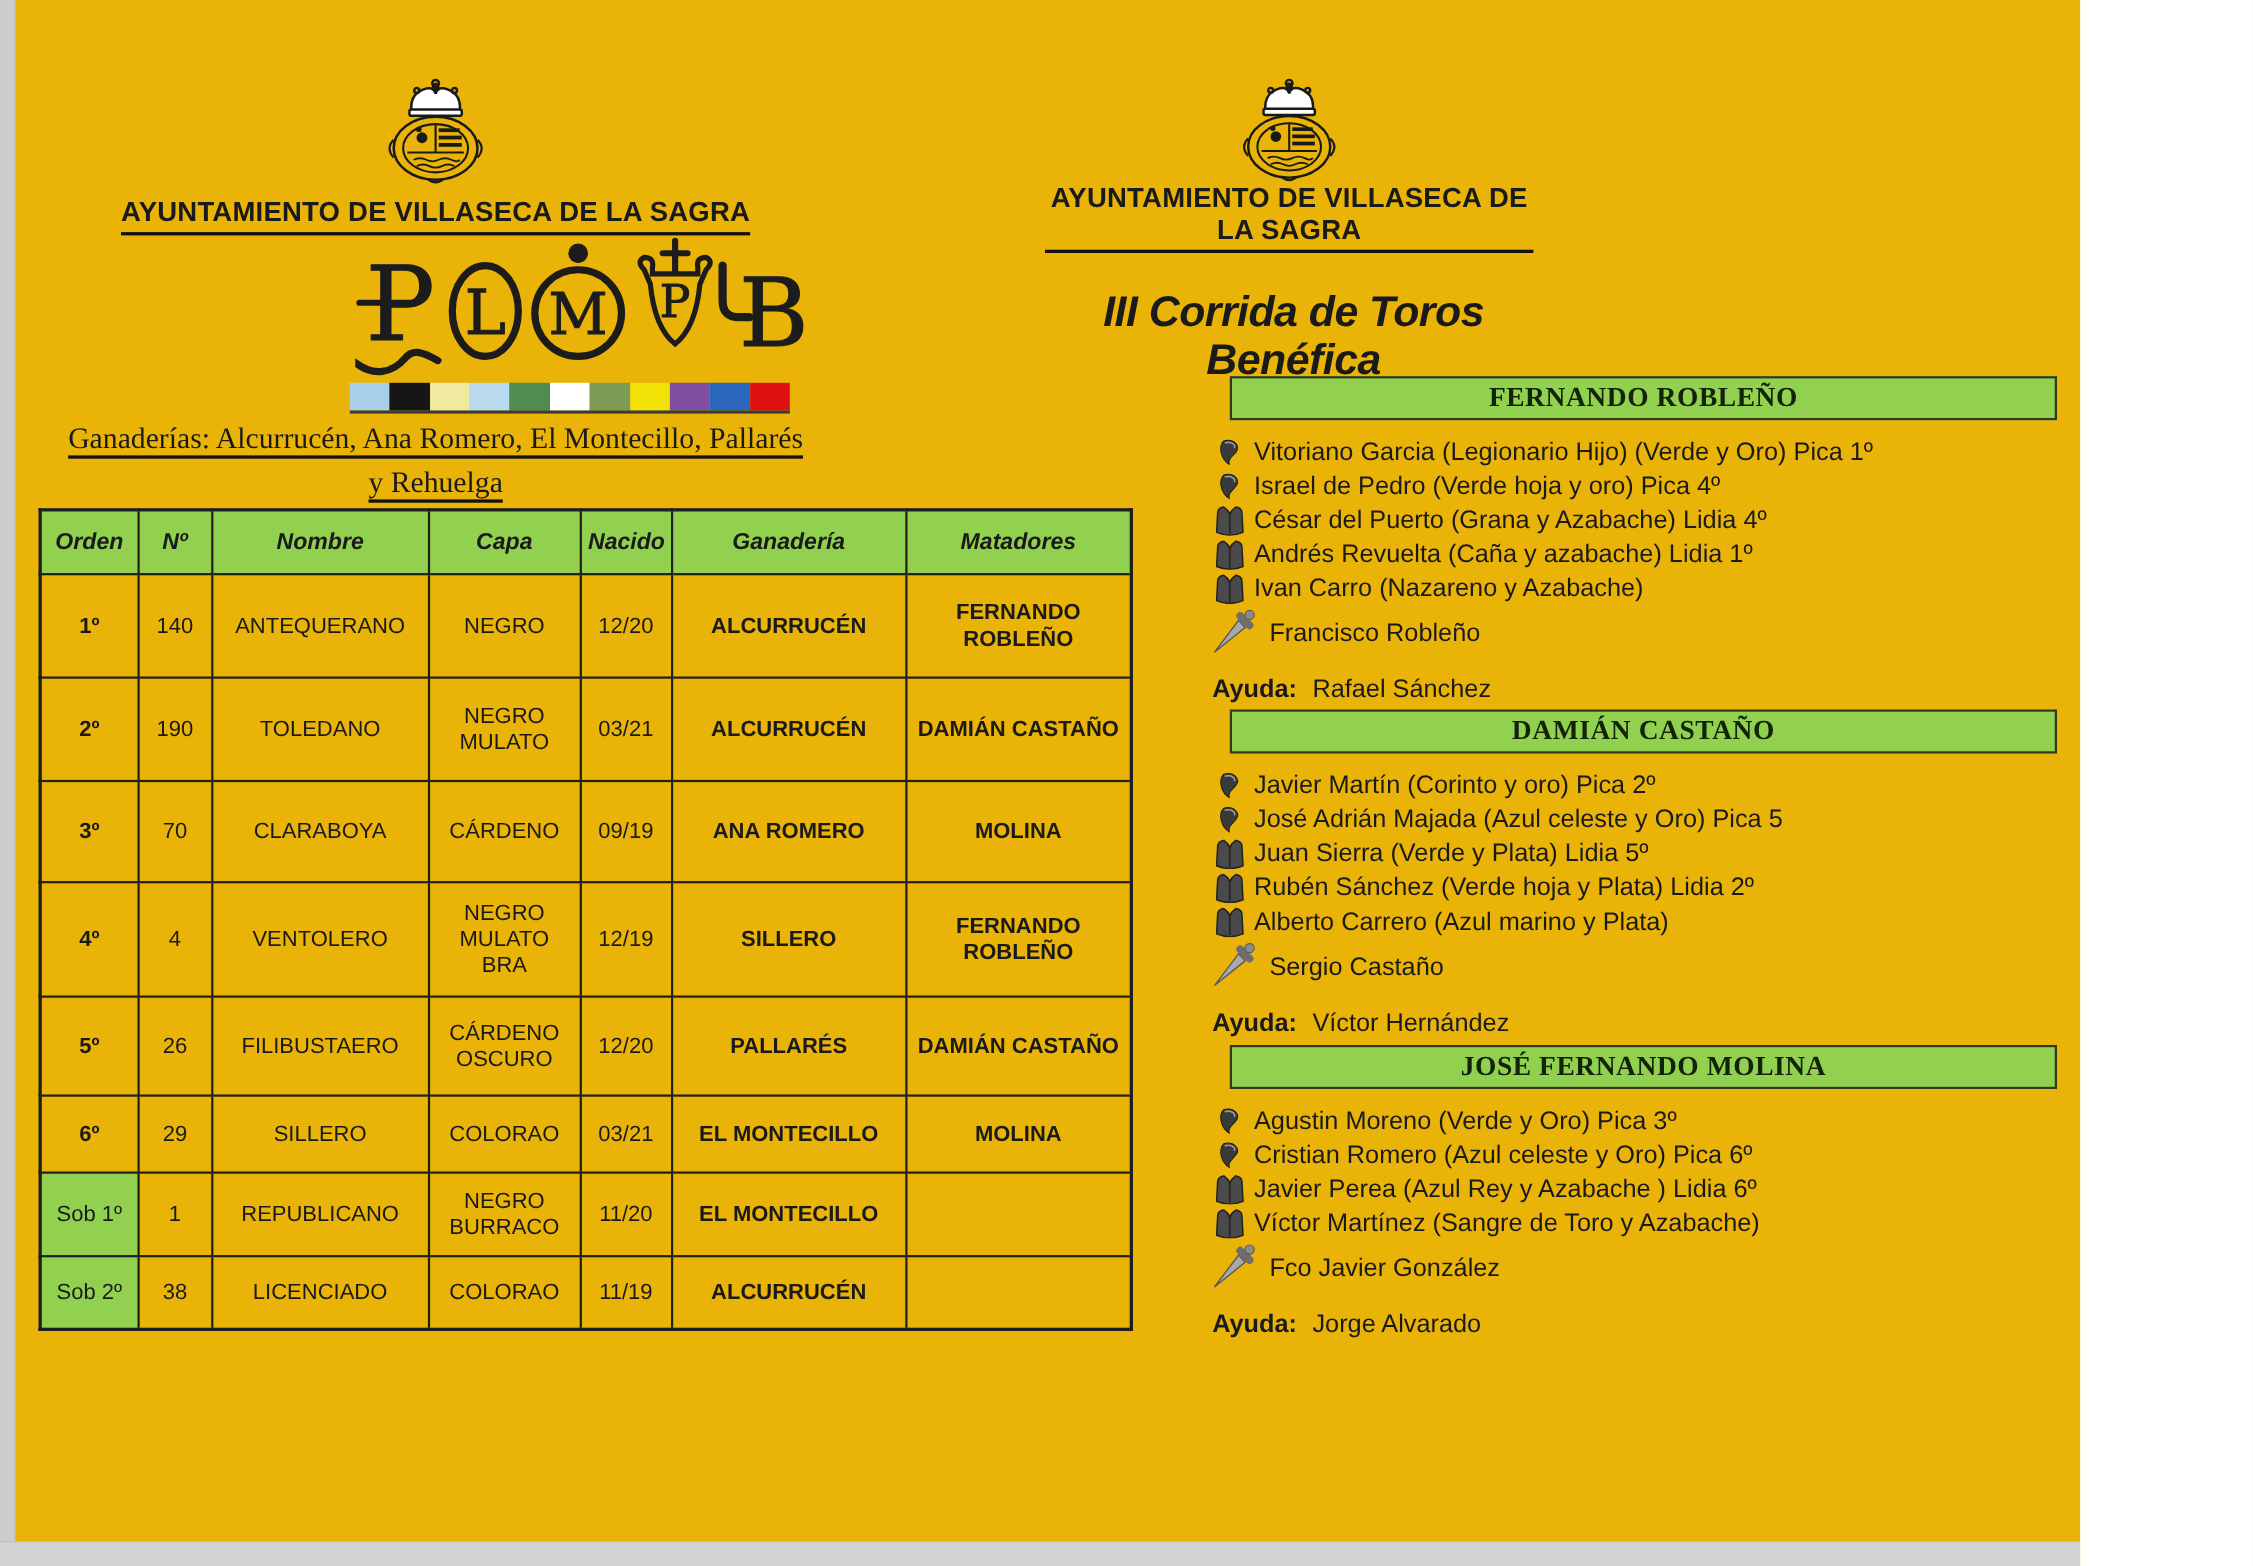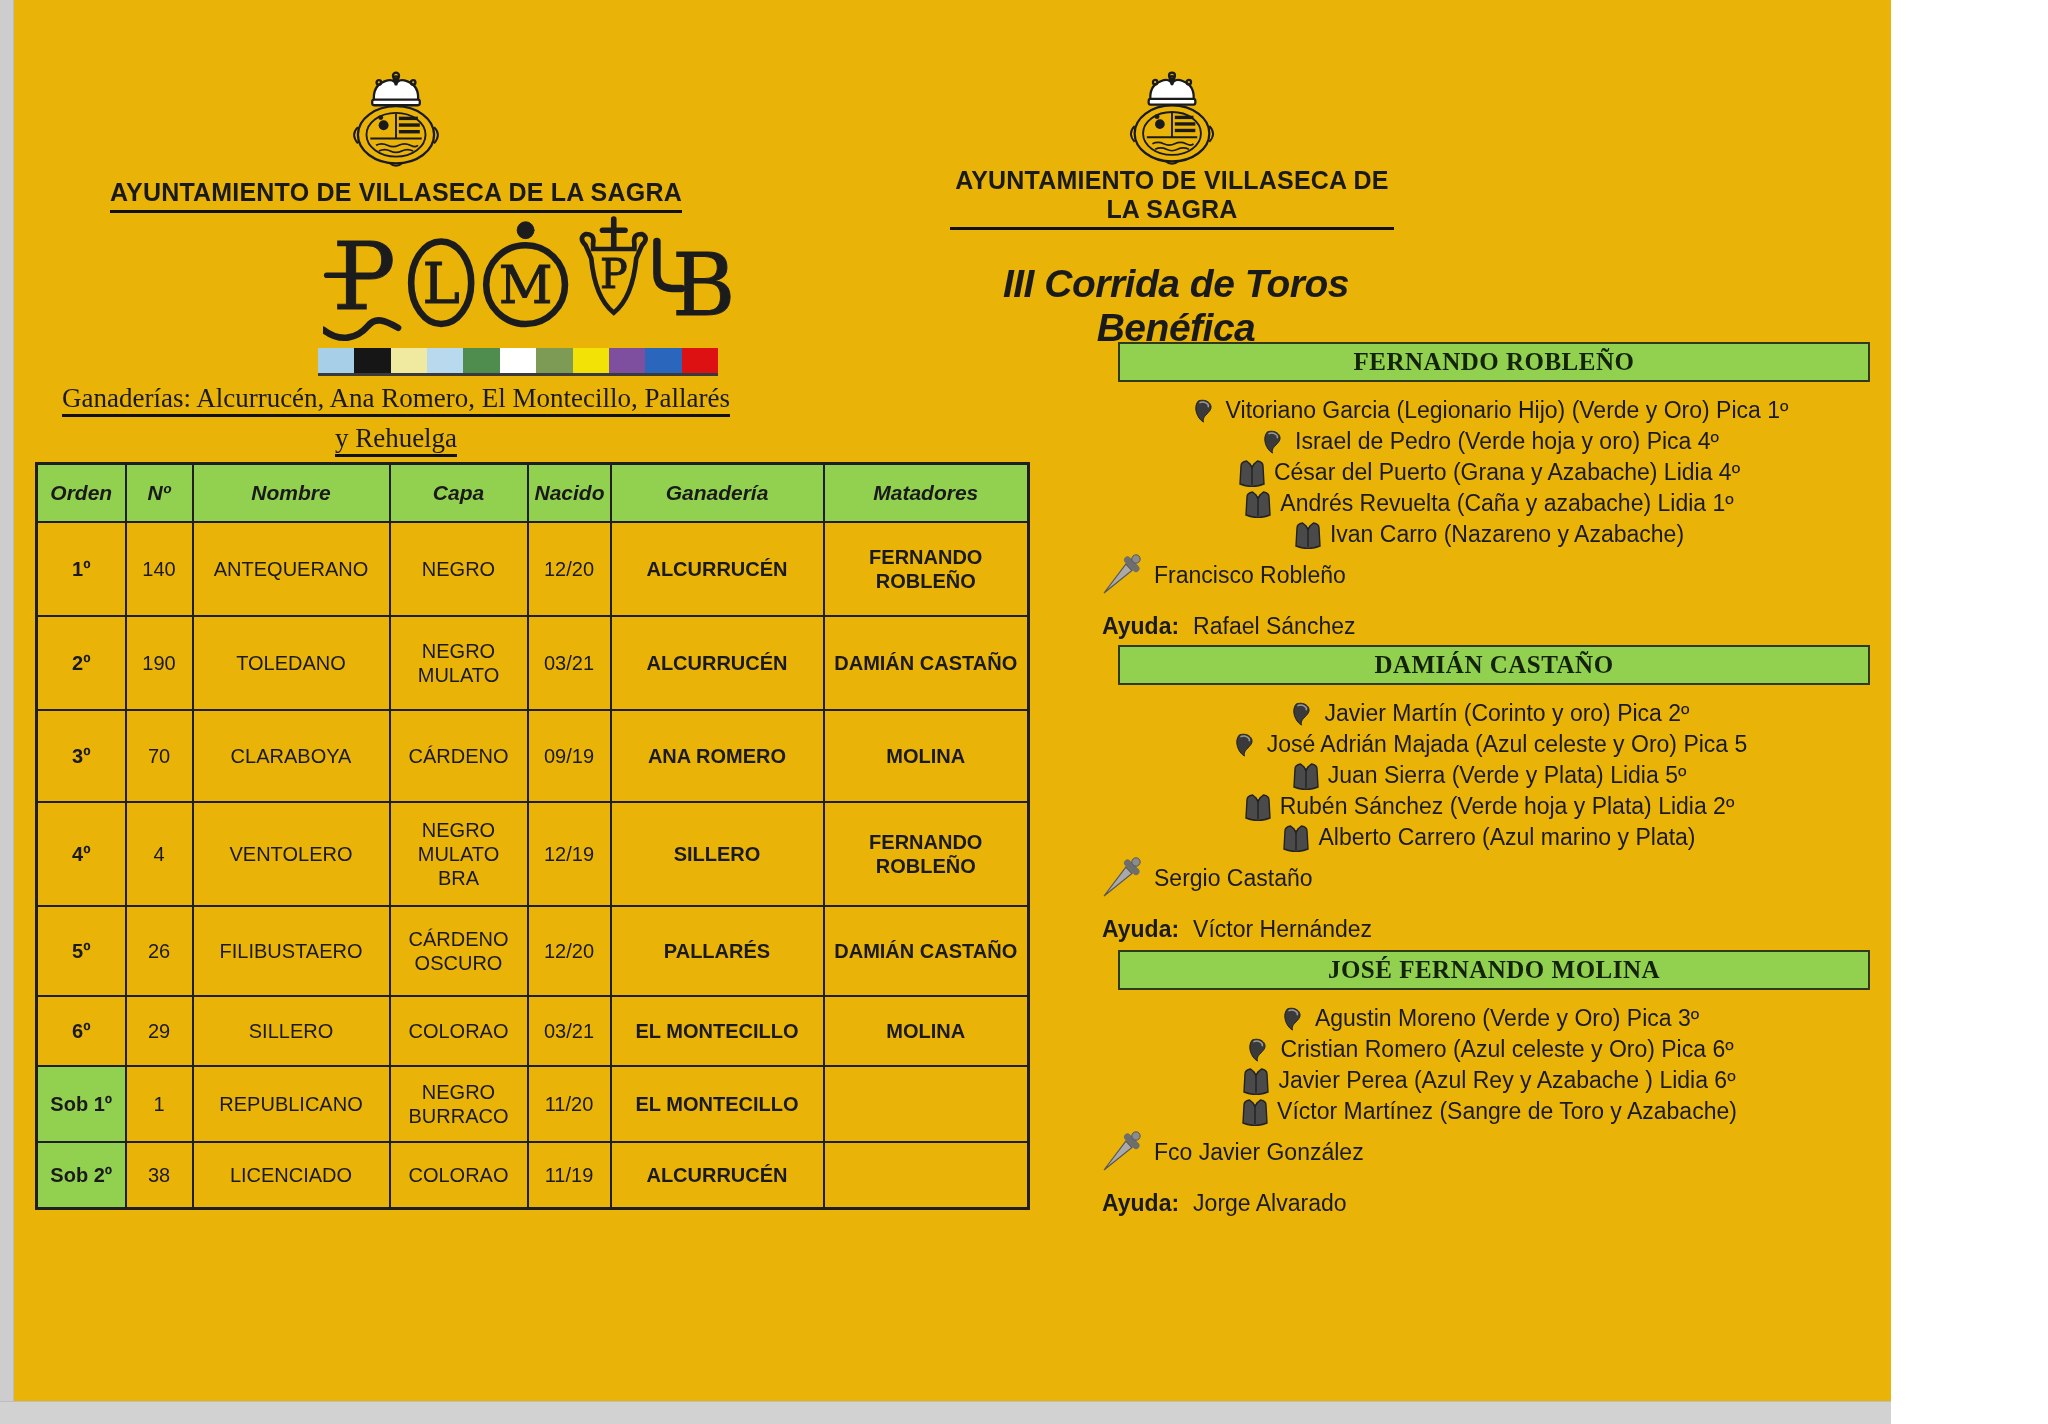--- a/index.html
+++ b/index.html
@@ -24,36 +24,36 @@
               font-family:"Liberation Serif",serif;font-weight:normal;font-size:27px;line-height:40px;}
   .gana-title .u{border-bottom:3px solid #111;padding-bottom:1px;}
 
   table.bulls{position:absolute;left:0;top:392px;width:992px;border-collapse:collapse;
               table-layout:fixed;border:3px solid #1f1f1f;}
   table.bulls th,table.bulls td{border:2px solid #1f1f1f;text-align:center;vertical-align:middle;
               padding:2px 6px;overflow:hidden;}
   table.bulls th{background:#92d050;font-style:italic;font-weight:bold;font-size:21px;height:52px;}
   table.bulls td{font-size:20px;line-height:24px;}
   td.bold{font-weight:bold;}
-  td.green{background:#92d050;font-weight:bold;}
+  td.green{background:#92d050;font-weight:normal;}
 
   
   .col-right{position:absolute;left:950px;top:70px;width:940px;height:1180px;}
   .crest.r{left:158px;top:0;}
   .org-title.r{width:444px;}
   .event-title{position:absolute;top:192px;left:0;width:452px;text-align:center;margin:0;
                font-size:39px;font-weight:bold;font-style:italic;letter-spacing:-.5px;}
   .section{position:absolute;left:152px;width:772px;}
   .s1{top:272px;} .s2{top:575px;} .s3{top:880px;}
   .banner{margin-left:16px;width:752px;height:40px;box-sizing:border-box;background:#92d050;
           border:2px solid #2f3a1d;display:flex;align-items:center;justify-content:center;}
   .banner span{font-family:"Liberation Serif",serif;font-weight:bold;font-size:25px;
                color:#13230a;letter-spacing:.5px;}
   .crew{margin-top:13px;}
-  .crew-line{display:flex;align-items:center;height:31px;font-size:23px;white-space:nowrap;justify-content:center;}
+  .crew-line{display:flex;align-items:center;height:31px;font-size:23px;white-space:nowrap;}
   .crew-line .ico{width:32px;display:flex;justify-content:center;align-items:center;margin-right:6px;flex:none;}
   .sword-row{display:flex;align-items:center;height:46px;margin-top:2px;}
   .sword-row .name{margin-left:12px;font-size:23px;}
   .ayuda{font-size:23px;margin-top:15px;}
   .ayuda b{margin-right:14px;}
 
   svg text.mark{font-family:"DejaVu Serif","Liberation Serif",serif;fill:#1c1c1c;}
 </style>
 </head>
 <body>

